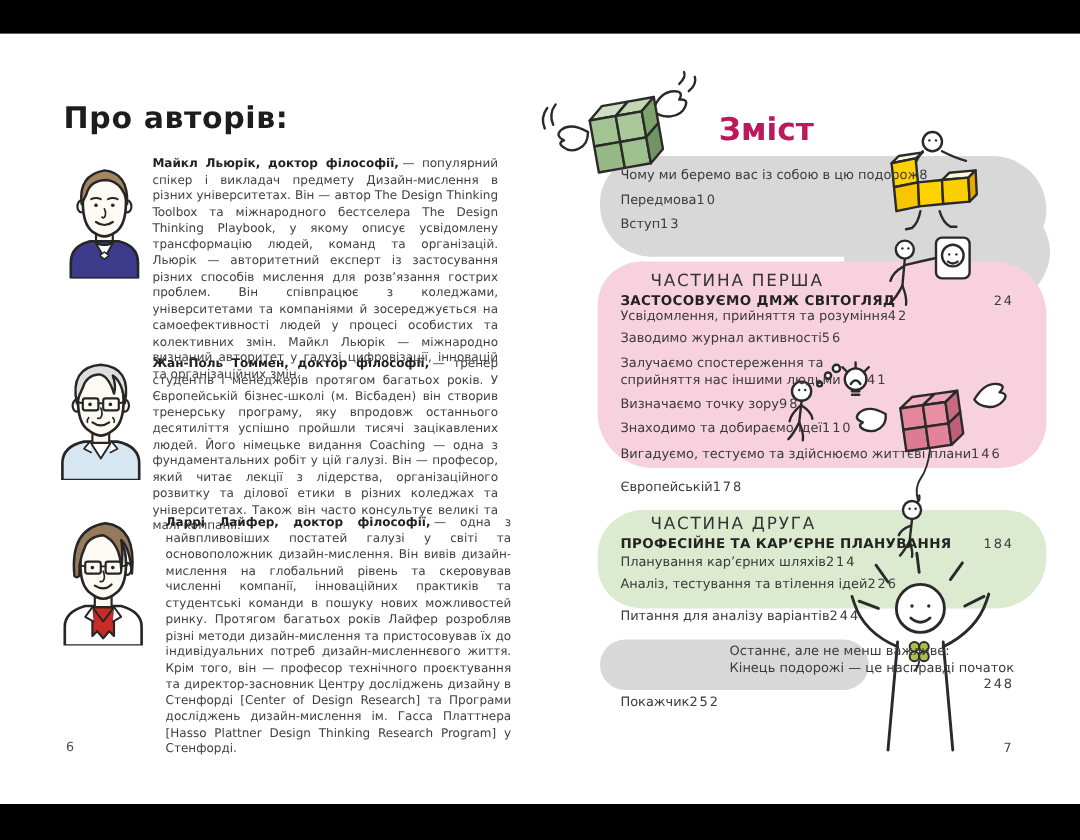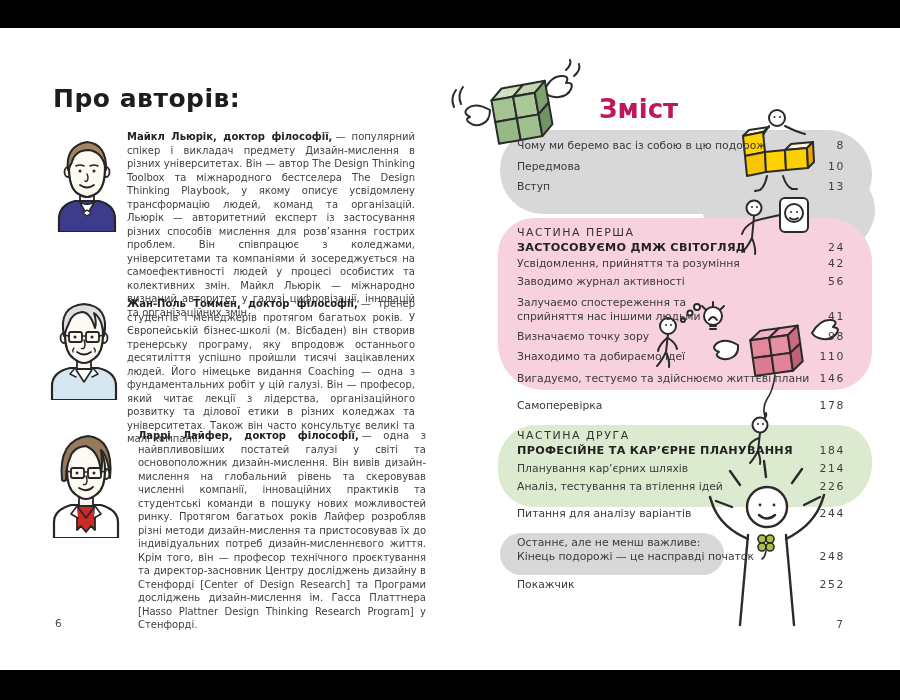--- a/index.html
+++ b/index.html
@@ -24,26 +24,26 @@
   .blob{position:absolute;z-index:1;}
   .blob.gray1{left:500px;top:130px;width:372px;height:84px;background:#d8d8d8;border-radius:40px 46px 40px 44px;}
   .blob.gray1b{left:703px;top:152px;width:172px;height:116px;background:#d8d8d8;border-radius:50%;}
   .blob.pink{left:498px;top:218px;width:374px;height:172px;background:#f7d2de;border-radius:36px 44px 38px 46px;}
   .blob.green{left:498px;top:425px;width:374px;height:82px;background:#dcead0;border-radius:38px 34px 42px 36px;}
   .blob.gray2{left:500px;top:533px;width:224px;height:42px;background:#d8d8d8;border-radius:21px;}
 
   .ill{position:absolute;z-index:3;}
   .ill svg{display:block;}
 
-  .toc-row{position:absolute;left:517px;right:55px;display:flex;justify-content:space-between;
+  .toc-row{position:absolute;left:517px;right:55px;display:flex;
            align-items:flex-end;font-size:10.8px;line-height:13.5px;color:#3a3a3a;z-index:5;}
   .num{font-size:10.8px;letter-spacing:1.6px;color:#3d3d3d;white-space:nowrap;}
   .lbl .line{display:block;}
   .toc-part{position:absolute;left:517px;right:55px;z-index:5;}
-  .kicker{font-size:11px;letter-spacing:1.5px;color:#333;margin-bottom:2px;}
+  .kicker{font-size:14px;letter-spacing:1.5px;color:#333;margin-bottom:2px;margin-left:25px;}
   .part-row{display:flex;justify-content:space-between;align-items:flex-start;line-height:13.5px;}
   .part-title{font-weight:bold;font-size:11.2px;letter-spacing:0.3px;color:#222;}
 </style>
 </head>
 <body>
 
 <div class="stage">
   <div class="band top"></div>
   <div class="band bottom"></div>
 
@@ -329,21 +329,21 @@
   <div class="toc-row" style="top:350px;">
     <span class="lbl">Знаходимо та добираємо ідеї</span>
     <span class="num">110</span>
   </div>
   <div class="toc-row" style="top:372px;">
     <span class="lbl">Вигадуємо, тестуємо та здійснюємо життєві плани</span>
     <span class="num">146</span>
   </div>
 
   <div class="toc-row" style="top:399px;">
-    <span class="lbl">Самоперевірка</span>
+    <span class="lbl">Європейській</span>
     <span class="num">178</span>
   </div>
 
   <div class="toc-part" style="top:429px;">
     <div class="kicker">ЧАСТИНА ДРУГА</div>
     <div class="part-row">
       <span class="part-title">ПРОФЕСІЙНЕ ТА КАР’ЄРНЕ ПЛАНУВАННЯ</span>
       <span class="num">184</span>
     </div>
   </div>
@@ -355,21 +355,21 @@
   <div class="toc-row" style="top:480px;">
     <span class="lbl">Аналіз, тестування та втілення ідей</span>
     <span class="num">226</span>
   </div>
 
   <div class="toc-row" style="top:507px;">
     <span class="lbl">Питання для аналізу варіантів</span>
     <span class="num">244</span>
   </div>
 
-  <div class="toc-row" style="top:536px;">
+  <div class="toc-row" style="top:536px;flex-direction:column;">
     <span class="lbl">
       <span class="line">Останнє, але не менш важливе:</span>
       <span class="line">Кінець подорожі — це насправді початок</span>
     </span>
     <span class="num">248</span>
   </div>
 
   <div class="toc-row" style="top:578px;">
     <span class="lbl">Покажчик</span>
     <span class="num">252</span>

